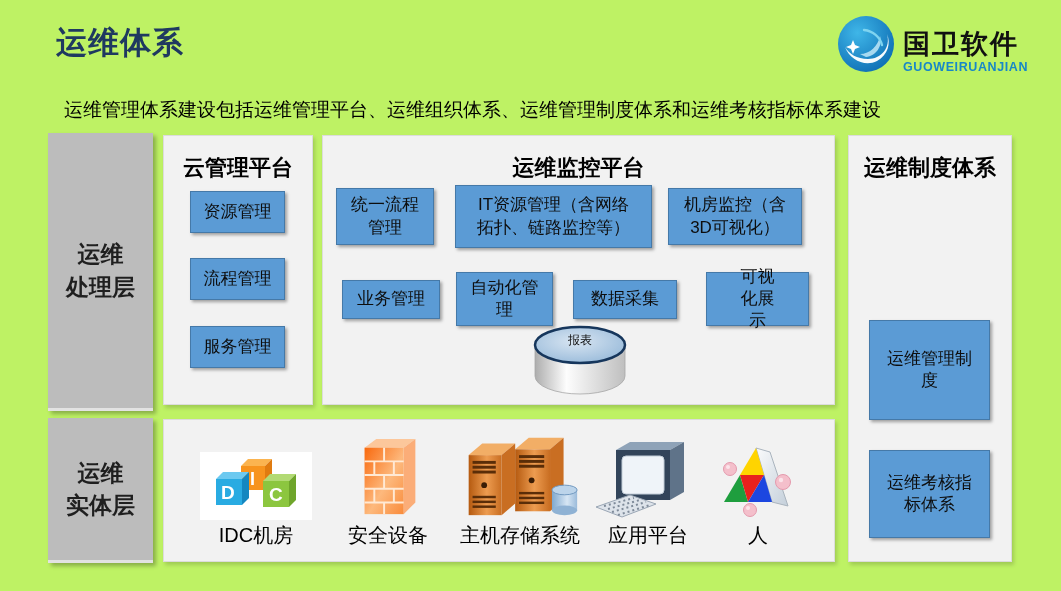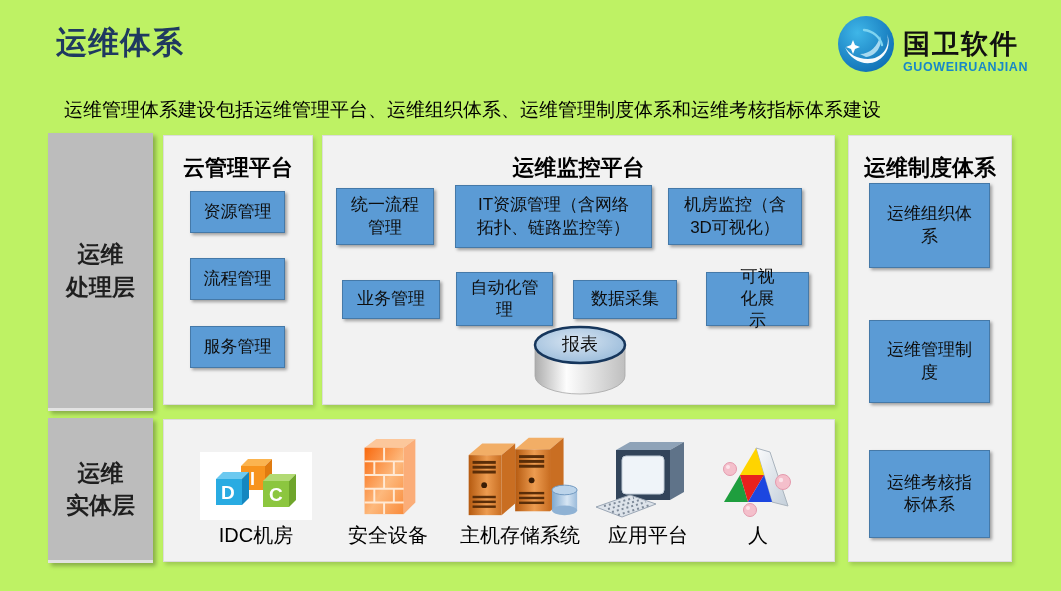--- a/index.html
+++ b/index.html
@@ -23,21 +23,21 @@
   #panel-policy{left:848px;top:135px;width:162px;height:425px;}
   #panel-entity{left:163px;top:419px;width:670px;height:141px;}
   .panel-title{text-align:center;font-weight:bold;font-size:22px;margin-top:17px;color:#000;}
   .bluebox{position:absolute;background:#5B9BD5;border:1px solid #4579A8;box-sizing:border-box;
            box-shadow:2px 2px 3px rgba(0,0,0,0.35);display:flex;align-items:center;justify-content:center;
            text-align:center;font-size:17px;color:#0d0d0d;line-height:1.3;}
   .entity{position:absolute;top:8px;width:140px;display:flex;flex-direction:column;align-items:center;}
   .entity-icon{height:92px;display:flex;align-items:flex-end;justify-content:center;}
   .entity-label{font-size:20px;color:#000;margin-top:2px;white-space:nowrap;}
   .cylinder{position:absolute;left:207px;top:186px;width:100px;height:78px;}
-  .cyl-label{position:absolute;left:0;top:10px;width:100%;text-align:center;font-size:18px;color:#0d0d0d;}
+  .cyl-label{position:absolute;left:0;top:10px;width:100%;text-align:center;font-size:12px;color:#0d0d0d;}
   svg text{font-family:"Liberation Sans","DejaVu Sans",sans-serif;font-weight:bold;}
 </style>
 </head>
 <body>
 
 <div class="stage">
 
   <div class="title">运维体系</div>
 
   <div class="logo">
@@ -102,22 +102,21 @@
         </defs>
         <path d="M5 24 L5 54 A45 18 0 0 0 95 54 L95 24 Z" fill="url(#cylb)" stroke="#A6A6A6" stroke-width="0.8"></path>
         <ellipse cx="50" cy="23" rx="45" ry="18" fill="url(#cylt)" stroke="#16365C" stroke-width="2.5"></ellipse>
       </svg>
       <div class="cyl-label">报表</div>
     </div>
   </div>
 
   <div class="panel" id="panel-policy">
     <div class="panel-title">运维制度体系</div>
-    <div class="bluebox" style="left:20px;top:47px;width:121px;height:85px;padding:2px 10px">运维组织体系</div>
-    <div class="bluebox" style="left:20px;top:184px;width:121px;height:83px;padding:2px 10px">运维管理制度</div>
+    <div class="bluebox" style="left:20px;top:184px;width:121px;height:100px;padding:2px 10px">运维管理制度</div>
     <div class="bluebox" style="left:20px;top:314px;width:121px;height:88px;padding:2px 10px">运维考核指标体系</div>
   </div>
 
   <div class="panel" id="panel-entity">
 
     <div class="entity" style="left:22px">
       <div class="entity-icon">
         <svg width="112" height="68" viewBox="0 0 112 68">
           <rect x="0" y="0" width="112" height="68" fill="#ffffff"></rect>
           <g>

